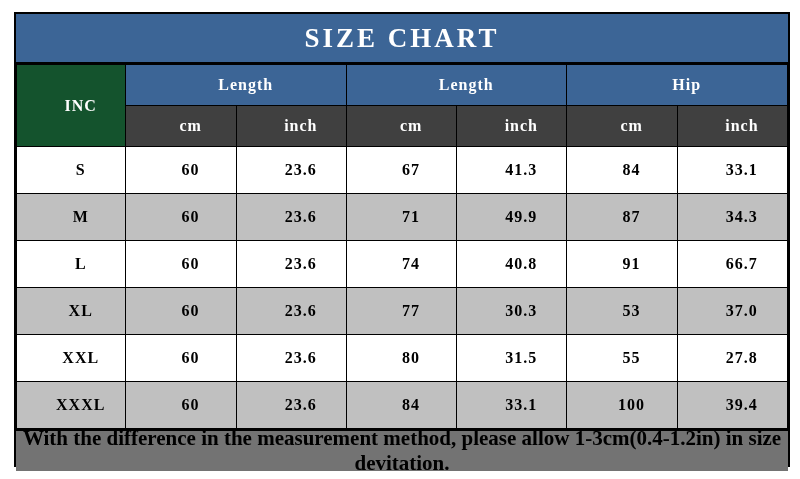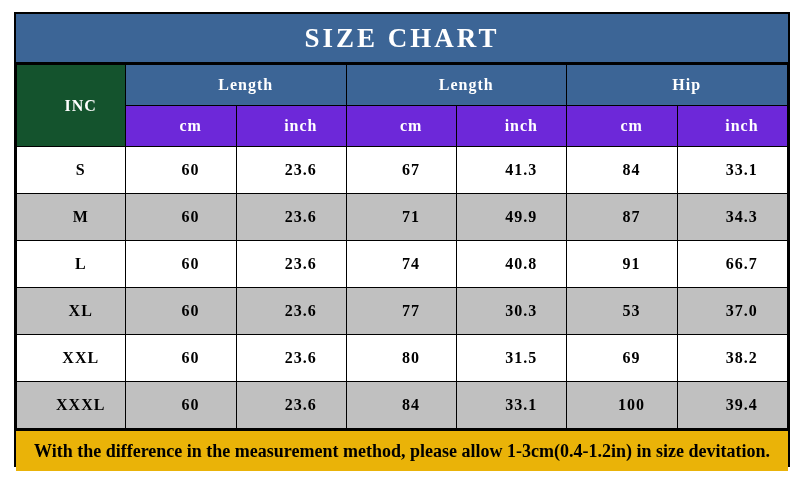--- a/index.html
+++ b/index.html
@@ -58,42 +58,42 @@
     font-weight: bold;
     height: 38px;
   }
   .head-inc {
     background: #14532d;
     color: #ffffff;
     font-size: 18px;
     font-weight: bold;
   }
   .sub-head {
-    background: #6d28d9;
+    background: #404040;
     color: #ffffff;
     font-size: 18px;
     font-weight: bold;
     height: 38px;
   }
   .row-light td {
     background: #ffffff;
     height: 44px;
   }
   .row-dark td {
     background: #c0c0c0;
     height: 44px;
   }
   .note-bar {
     border-top: 2px solid #000000;
-    background: #eab308;
+    background: #737373;
     height: 42px;
     display: flex;
     align-items: center;
     justify-content: center;
-    font-size: 18px;
+    font-size: 21px;
     font-weight: bold;
     box-sizing: border-box;
     padding: 0 6px;
     text-align: center;
   }
   .col-size { width: 14.2%; }
   .col-val  { width: 14.3%; }
 </style>
 </head>
 <body>
@@ -164,22 +164,22 @@
         <td>30.3</td>
         <td>53</td>
         <td>37.0</td>
       </tr>
       <tr class="row-light">
         <td>XXL</td>
         <td>60</td>
         <td>23.6</td>
         <td>80</td>
         <td>31.5</td>
-        <td>69</td>
-        <td>38.2</td>
+        <td>55</td>
+        <td>27.8</td>
       </tr>
       <tr class="row-dark">
         <td>XXXL</td>
         <td>60</td>
         <td>23.6</td>
         <td>84</td>
         <td>33.1</td>
         <td>100</td>
         <td>39.4</td>
       </tr>

